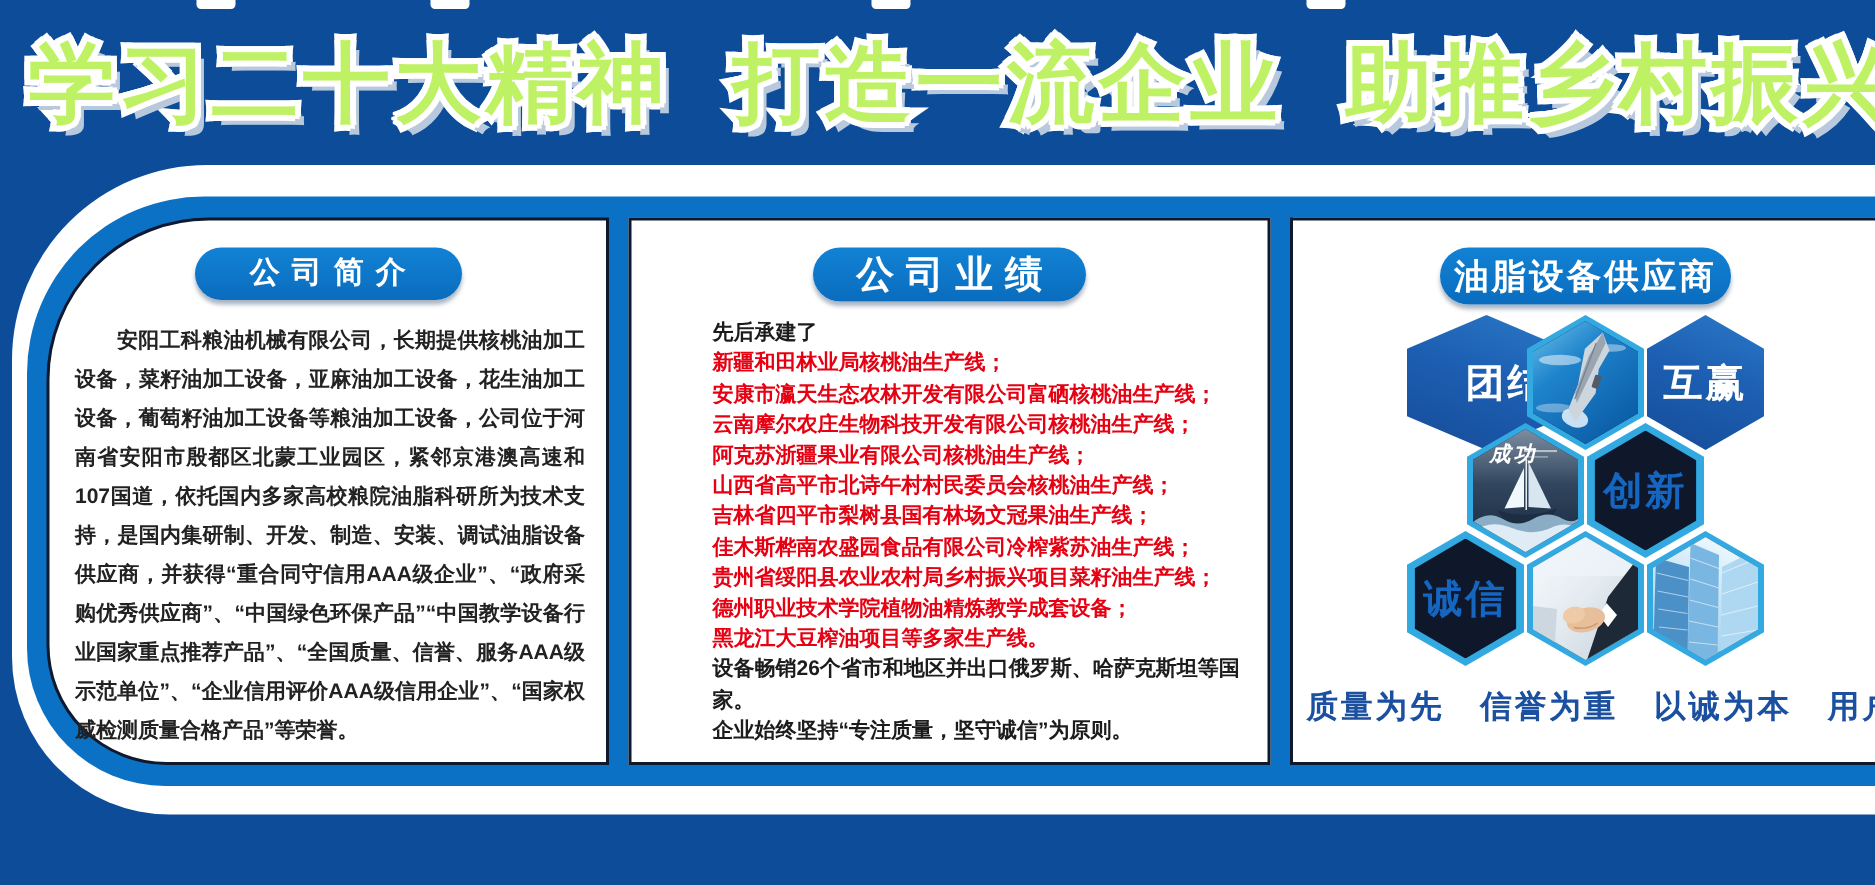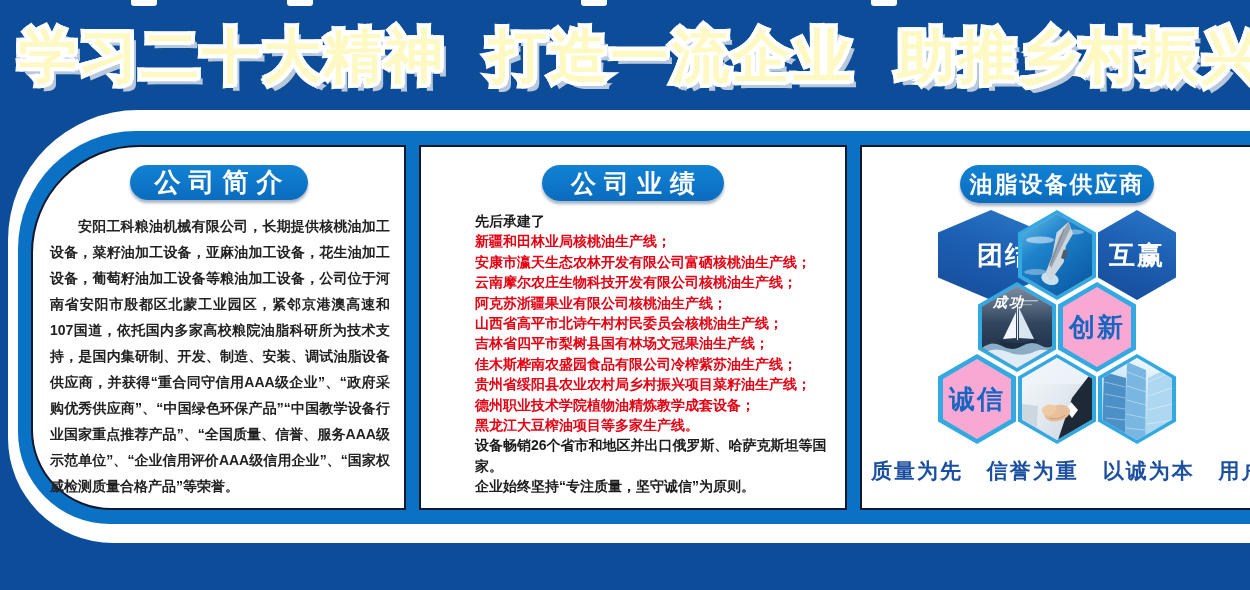--- a/index.html
+++ b/index.html
@@ -5,21 +5,21 @@
   html,body{margin:0;padding:0;}
   .board{position:relative;width:1250px;height:590px;background:#0d4c98;overflow:hidden;
          font-family:"Liberation Sans",sans-serif;}
 
   
   .tab{position:absolute;top:0;height:6px;width:26px;background:#fff;border-radius:0 0 3px 3px;}
 
   
   .main-title{position:absolute;top:20px;left:0;width:100%;text-align:center;white-space:nowrap;}
   .main-title span{display:inline-block;margin:0 19px;font-size:58px;font-weight:900;line-height:1.25;
-     color:#fef9c3;letter-spacing:3px;
+     color:#bef264;letter-spacing:3px;
      -webkit-text-stroke:8px #ffffff;paint-order:stroke fill;
      text-shadow:-3px -3px 0 #fff,3px -3px 0 #fff,-3px 3px 0 #fff,3px 3px 0 #fff,
                  0 -4px 0 #fff,0 4px 0 #fff,-4px 0 0 #fff,4px 0 0 #fff,
                  6px 7px 0 #b9c9dd;}
 
   
   .band-outer{position:absolute;left:8px;top:110px;width:1242px;height:433px;background:#ffffff;
               border-radius:130px 0 0 105px;}
   .band-inner{position:absolute;left:18px;top:131px;width:1232px;height:393px;background:#0b71c5;
               border-radius:118px 0 0 92px;}
@@ -29,21 +29,21 @@
   #panel-intro{left:31px;width:375px;border-radius:108px 0 0 80px;}
   #panel-achievements{left:419px;width:428px;}
   #panel-supplier{left:860px;width:392px;border-right:0;}
   .divider{position:absolute;top:145px;height:365px;width:13px;background:#0b71c5;}
   #divider-1{left:406px;} #divider-2{left:847px;}
 
   
   .panel-header{position:absolute;top:18px;left:50%;transform:translateX(-50%);
      background:linear-gradient(180deg,#1282d4,#0a6cbe);color:#fff;font-weight:900;text-align:center;
      border-radius:19px;box-shadow:0 3px 3px rgba(8,40,80,.35);white-space:nowrap;}
-  #panel-intro .panel-header{width:178px;height:35px;line-height:35px;font-size:26px;letter-spacing:8px;text-indent:8px;}
+  #panel-intro .panel-header{width:178px;height:35px;line-height:35px;font-size:20px;letter-spacing:8px;text-indent:8px;}
   #panel-achievements .panel-header{width:182px;height:36px;line-height:36px;font-size:25px;letter-spacing:8px;text-indent:8px;}
   #panel-supplier .panel-header{width:194px;height:38px;line-height:38px;font-size:23px;letter-spacing:2px;}
 
   
   .intro-body{position:absolute;top:66px;left:17px;right:14px;font-size:14px;font-weight:700;color:#222;
               line-height:26px;text-align:justify;text-indent:2em;}
 
   
   .achv-body{position:absolute;top:64px;left:54px;right:18px;font-size:14px;font-weight:700;
              line-height:20.4px;color:#1c1c1c;}
@@ -51,21 +51,21 @@
 
   
   .hex{position:absolute;width:78px;height:90px;
        clip-path:polygon(50% 0,100% 25%,100% 75%,50% 100%,0 75%,0 25%);}
   .hex-dark{display:flex;align-items:center;justify-content:center;
        background:linear-gradient(200deg,#2b79c8 0%,#1d5fb2 45%,#164c99 100%);
        color:#fff;font-size:26px;font-weight:900;letter-spacing:2px;}
   .hex-frame{background:#33a9e2;}
   .hex-inner{position:absolute;left:5px;top:5px;right:5px;bottom:5px;
        clip-path:polygon(50% 0,100% 25%,100% 75%,50% 100%,0 75%,0 25%);
-       background:#f9a8d4;display:flex;align-items:center;justify-content:center;
+       background:#0f172a;display:flex;align-items:center;justify-content:center;
        color:#1566c1;font-size:26px;font-weight:900;letter-spacing:2px;}
   .hex-photo{left:4px;top:4px;right:4px;bottom:4px;}
   .hex svg{width:100%;height:100%;display:block;}
 
   
   #hex-unity{left:76px;top:63px;padding-left:28px;} #hex-carrier{left:156px;top:63px;} #hex-winwin{left:236px;top:63px;}
   #hex-ship{left:116px;top:135px;} #hex-innovate{left:196px;top:135px;}
   #hex-integrity{left:76px;top:207px;text-align:right;} #hex-handshake{left:156px;top:207px;} #hex-buildings{left:236px;top:207px;}
 
   

